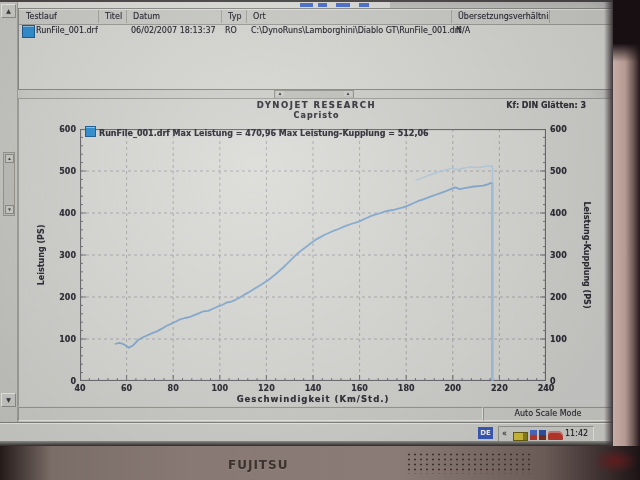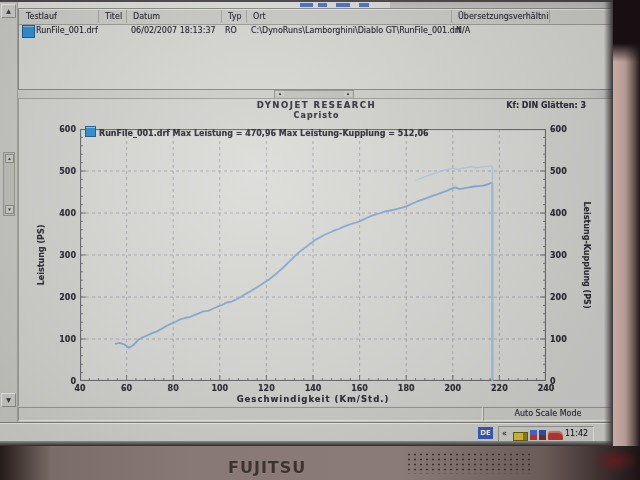--- a/index.html
+++ b/index.html
@@ -94,21 +94,21 @@
          background:linear-gradient(#8a8a86,#2c2a28);z-index:45;}
   .crt-r{position:absolute;left:604px;top:0;width:9px;height:446px;
          background:linear-gradient(90deg,rgba(60,55,58,0),#3c3538);z-index:45;}
   
   .bezel-right{position:absolute;left:613px;top:0;width:27px;height:480px;
                background:linear-gradient(90deg,#c6aca5 0%,#b59a93 45%,#6e5a56 75%,#241719 100%);}
   .bezel-right .dark-top{position:absolute;left:0;top:0;width:27px;height:62px;
                background:linear-gradient(#170f12 70%,rgba(23,15,18,0));}
   .bezel-bottom{position:absolute;left:0;top:446px;width:640px;height:34px;
                background:linear-gradient(90deg,#241a18 0%,#7a6c67 8%,#887974 30%,#8a7b76 62%,#6b5b57 85%,#1d1315 100%);}
-  .brand{position:absolute;left:228px;top:12px;font-size:16px;font-weight:bold;
+  .brand{position:absolute;left:228px;top:12px;font-size:12px;font-weight:bold;
          letter-spacing:1px;color:#3c332e;text-shadow:0 1px 0 rgba(255,255,255,.08);}
   .grille{position:absolute;left:406px;top:6px;width:128px;height:22px;
           background-image:radial-gradient(#3a302c 1px,transparent 1.4px);
           background-size:6px 5px;}
   .red-glow{position:absolute;left:592px;top:2px;width:46px;height:26px;
           background:radial-gradient(closest-side,#6a1a1c,rgba(40,10,12,0));opacity:.8;}
 </style>
 </head>
 <body>
 

